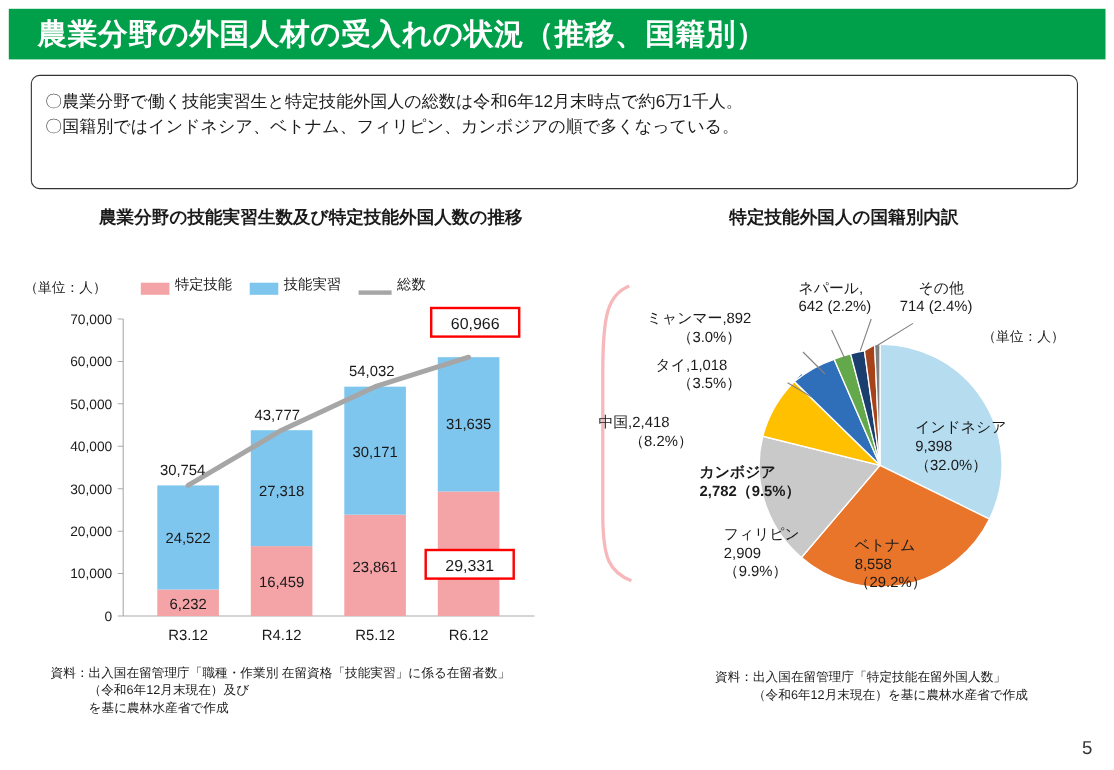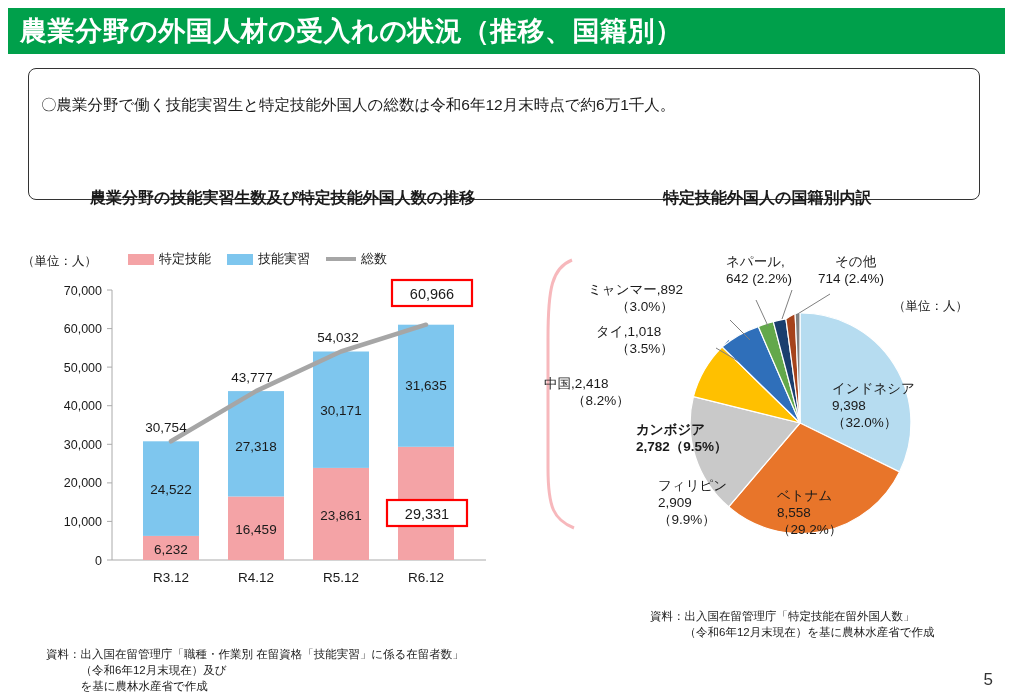--- a/index.html
+++ b/index.html
@@ -24,34 +24,34 @@
     height: 46px;
     background: #00a04b;
     display: flex;
     align-items: center;
   }
   .title-text {
     color: #ffffff;
     font-size: 27px;
     font-weight: bold;
     letter-spacing: 0.5px;
-    padding-left: 12px;
+    padding-left: 26px;
     white-space: nowrap;
   }
   
   .summary-box {
     position: absolute;
     left: 28px;
     top: 68px;
     width: 952px;
-    height: 132px;
+    height: 104px;
     border: 1.5px solid #333333;
     border-radius: 8px;
     box-sizing: border-box;
-    padding: 24px 10px 6px 12px;
+    padding: 12px 10px 6px 12px;
     background: #ffffff;
   }
   .summary-line {
     font-size: 15.5px;
     line-height: 23px;
     white-space: nowrap;
   }
   
   .sec-heading {
     position: absolute;
@@ -73,21 +73,21 @@
 
   .legend {
     position: absolute;
     left: 128px;
     top: 250px;
     display: flex;
     align-items: center;
     gap: 16px;
     font-size: 13px;
   }
-  .legend .item { display: flex; align-items: center; gap: 5px; white-space: nowrap; }
+  .legend .item { display: flex; align-items: flex-end; gap: 5px; white-space: nowrap; }
   .swatch { width: 26px; height: 11px; display: inline-block; }
   .swatch.pink { background: #f4a3a6; }
   .swatch.blue { background: #7ec6ee; }
   .swatch.line { height: 4px; background: #a6a6a6; width: 30px; }
 
   #bar-chart {
     position: absolute;
     left: 16px;
     top: 272px;
   }
@@ -97,21 +97,21 @@
     top: 228px;
   }
 
   
   .source {
     position: absolute;
     font-size: 11.5px;
     line-height: 16px;
     white-space: nowrap;
   }
-  #source-left { left: 46px; top: 604px; margin-top: 42px; }
+  #source-left { left: 46px; top: 604px; }
   #source-right { left: 650px; top: 608px; }
 
   
   .page-num {
     position: absolute;
     right: 20px;
     bottom: 10px;
     font-size: 17px;
     color: #333;
   }
@@ -119,20 +119,21 @@
 </style>
 </head>
 <body>
 
 <div class="title-bar">
   <div class="title-text">農業分野の外国人材の受入れの状況（推移、国籍別）</div>
 </div>
 
 <div class="summary-box">
   <div class="summary-line">〇農業分野で働く技能実習生と特定技能外国人の総数は令和6年12月末時点で約6万1千人。</div>
+  <div class="summary-line">〇国籍別ではインドネシア、ベトナム、フィリピン、カンボジアの順で多くなっている。</div>
 </div>
 
 <div class="sec-heading" id="heading-left">農業分野の技能実習生数及び特定技能外国人数の推移</div>
 <div class="sec-heading" id="heading-right">特定技能外国人の国籍別内訳</div>
 
 <div class="unit-label" id="unit-left">（単位：人）</div>
 
 <div class="legend">
   <span class="item">
     <span class="swatch pink"></span>

